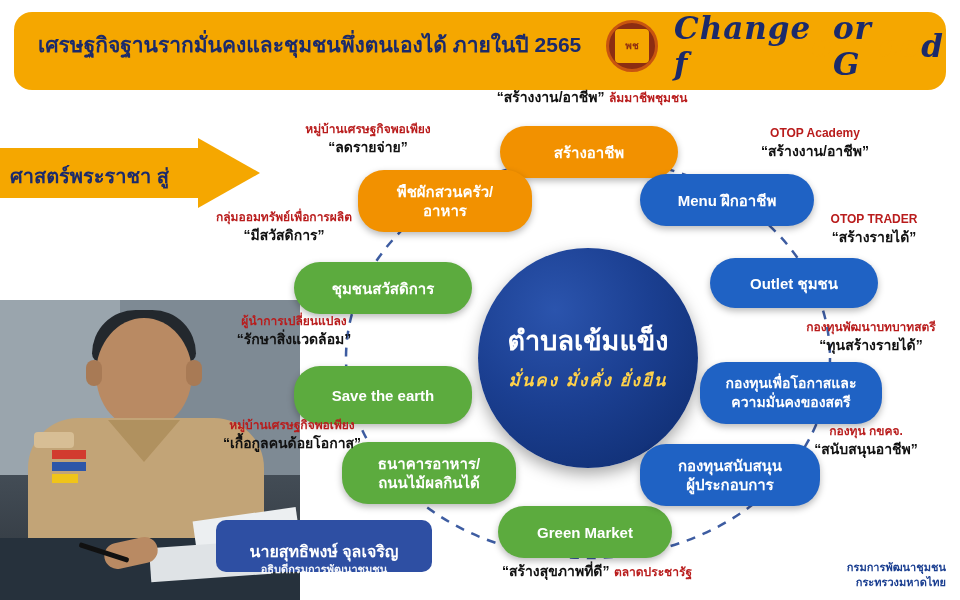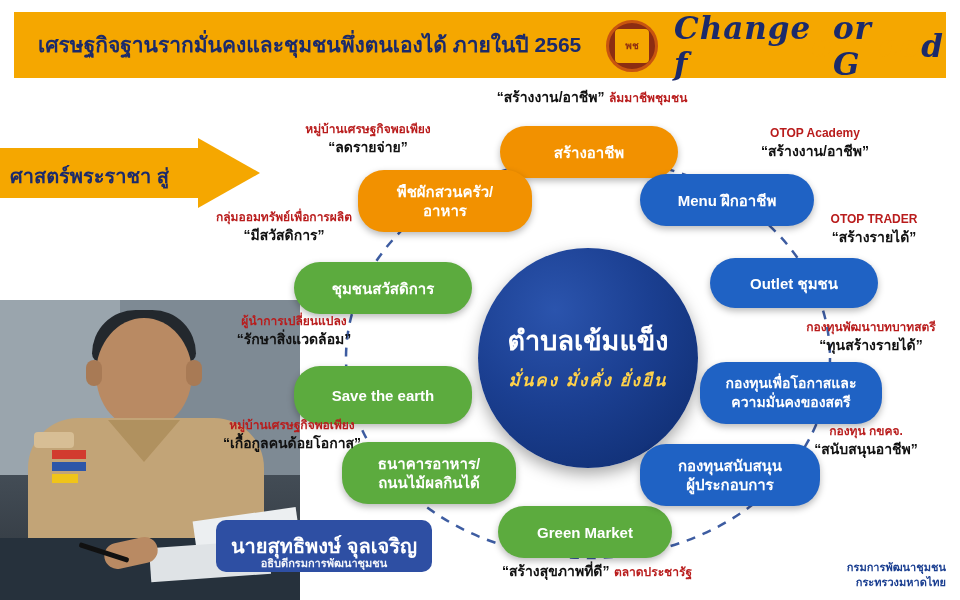--- a/index.html
+++ b/index.html
@@ -5,22 +5,22 @@
   html,body{margin:0;padding:0;}
   body{
     width:960px;height:600px;overflow:hidden;
     font-family:"Liberation Sans","DejaVu Sans",sans-serif;
     background:#ffffff;position:relative;
   }
   #stage{position:relative;width:960px;height:600px;overflow:hidden;background:#fff;}
 
   
   .header{
-    position:absolute;left:14px;top:12px;width:932px;height:66px;
-    background:#f5a700;border-radius:0;
+    position:absolute;left:14px;top:12px;width:932px;height:78px;
+    background:#f5a700;border-radius:18px;
   }
   .header-title{
     position:absolute;left:24px;top:18px;width:540px;
     color:#1b2a6b;font-size:21px;font-weight:bold;text-align:center;
     line-height:30px;white-space:nowrap;
   }
   .logo-badge{
     position:absolute;left:592px;top:8px;width:52px;height:52px;border-radius:50%;
     background:#8c2d12;border:3px solid #c8540f;box-sizing:border-box;
     display:flex;align-items:center;justify-content:center;
@@ -92,21 +92,21 @@
     transform:rotate(-4deg);
   }
   .ph-hand{position:absolute;left:104px;top:240px;width:54px;height:26px;border-radius:14px;background:#b98a63;transform:rotate(-12deg);}
   .ph-pen{position:absolute;left:78px;top:250px;width:52px;height:5px;background:#111;transform:rotate(18deg);border-radius:2px;}
 
   
   .nameplate{
     position:absolute;left:216px;top:520px;width:216px;height:52px;
     background:#2e4fa3;border-radius:10px;color:#fff;text-align:center;
   }
-  .np-name{font-size:20px;font-weight:bold;margin-top:16px;line-height:20px;}
+  .np-name{font-size:16px;font-weight:bold;margin-top:22px;line-height:20px;}
   .np-pos{font-size:11px;line-height:15px;opacity:.95;font-weight:bold;}
 
   
   .center-circle{
     position:absolute;left:478px;top:248px;width:220px;height:220px;border-radius:50%;
     background:radial-gradient(circle at 35% 28%,#2b54ad 0%,#1b3f91 45%,#0d2a6b 100%);
     box-shadow:0 6px 16px rgba(0,0,0,.35);
     display:flex;flex-direction:column;align-items:center;justify-content:center;
   }
   .cc-title{color:#fff;font-size:27px;font-weight:bold;line-height:34px;}

